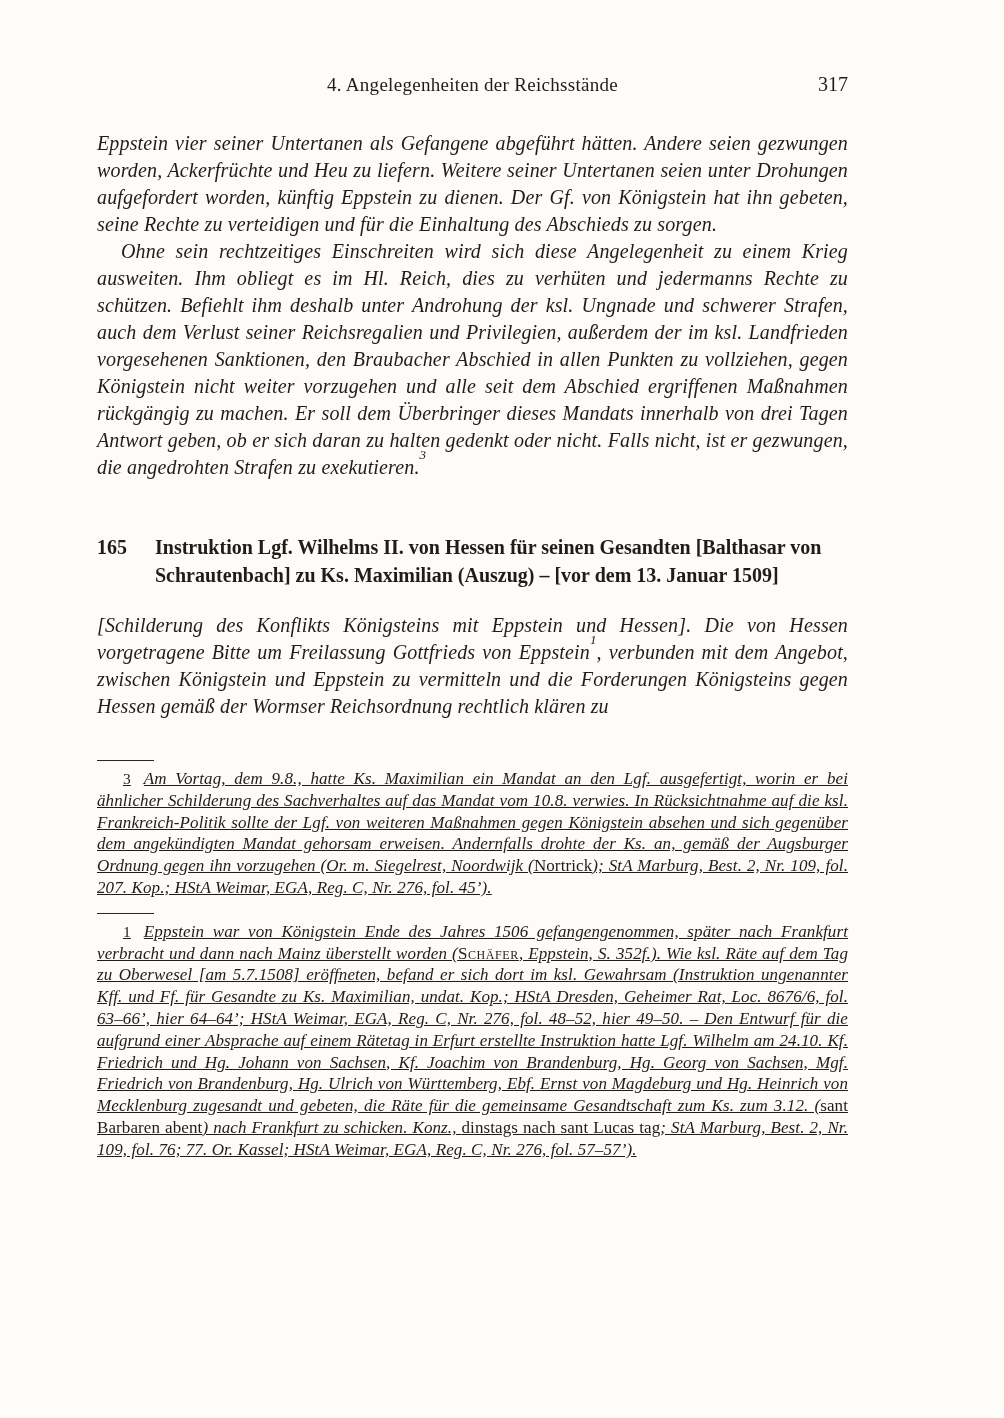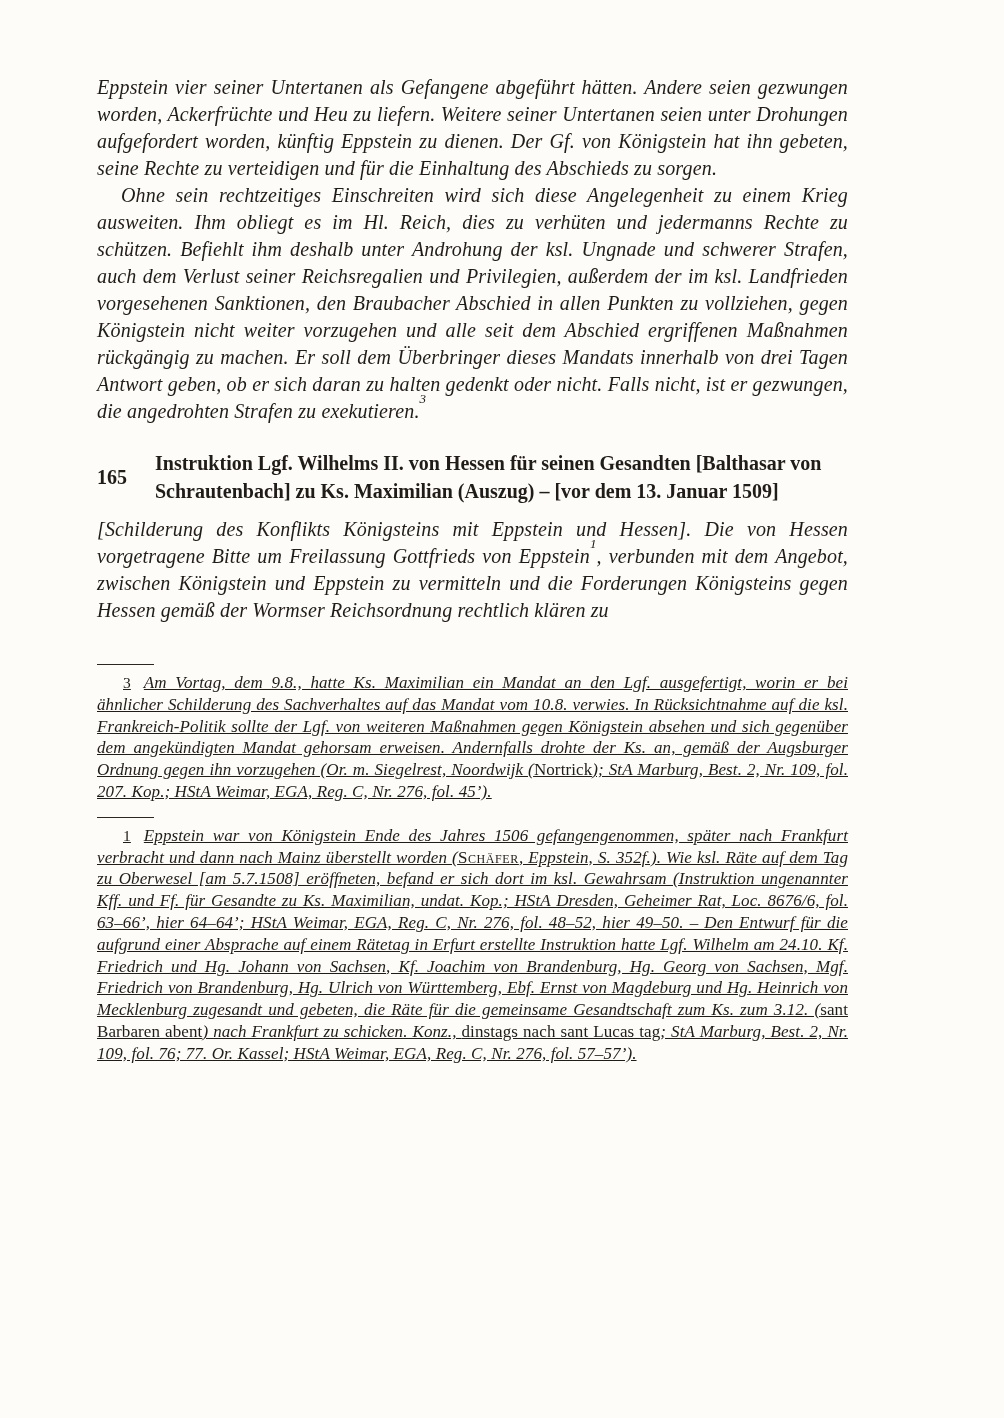--- a/index.html
+++ b/index.html
@@ -52,37 +52,36 @@
   .fnref {
     font-style: italic;
     font-size: 13px;
     position: relative;
     top: -7px;
     line-height: 0;
   }
   
   .entry-heading {
     display: flex;
-    margin-top: 24px;
+    margin-top: 52px;
     font-weight: bold;
     font-size: 20px;
     line-height: 28px;
-    align-items: center;
   }
   .entry-number { width: 58px; flex-shrink: 0; }
   .entry-title { flex: 1; text-align: left; }
   .entry-source {
     margin-left: 58px;
     margin-top: 9px;
     font-style: italic;
     font-size: 19px;
     line-height: 25px;
   }
   .entry-para {
-    margin-top: 11px;
+    margin-top: 23px;
     font-style: italic;
     font-size: 20px;
     line-height: 27px;
     text-align: justify;
     letter-spacing: 0.15px;
   }
   
   .footnote-area { margin-top: 40px; }
   .footnote-block { margin-top: 14px; }
   .footnote-block:first-child { margin-top: 0; }
@@ -111,20 +110,24 @@
     font-variant: small-caps;
     letter-spacing: 0.6px;
   }
 </style>
 </head>
 <body>
 
 <div class="page">
   <div class="content">
 
+    <div class="running-head">
+      <div class="head-title">4. Angelegenheiten der Reichsstände</div>
+      <div class="page-number">317</div>
+    </div>
 
     <p class="body-para"><span>Eppstein vier seiner Untertanen als Gefangene abgeführt hätten. Andere seien gezwungen worden, Ackerfrüchte und Heu zu liefern. Weitere seiner Untertanen seien unter Drohungen aufgefordert worden, künftig Eppstein zu dienen. Der Gf. von Königstein hat ihn gebeten, seine Rechte zu verteidigen und für die Einhaltung des Abschieds zu sorgen.</span></p>
     <p class="body-para first-indent"><span>Ohne sein rechtzeitiges Einschreiten wird sich diese Angelegenheit zu einem Krieg ausweiten. Ihm obliegt es im Hl. Reich, dies zu verhüten und jedermanns Rechte zu schützen. Befiehlt ihm deshalb unter Androhung der ksl. Ungnade und schwerer Strafen, auch dem Verlust seiner Reichsregalien und Privilegien, außerdem der im ksl. Landfrieden vorgesehenen Sanktionen, den Braubacher Abschied in allen Punkten zu vollziehen, gegen Königstein nicht weiter vorzugehen und alle seit dem Abschied ergriffenen Maßnahmen rückgängig zu machen. Er soll dem Überbringer dieses Mandats innerhalb von drei Tagen Antwort geben, ob er sich daran zu halten gedenkt oder nicht. Falls nicht, ist er gezwungen, die angedrohten Strafen zu exekutieren.</span><sup class="fnref">3</sup></p>
 
     <div class="entry-heading">
       <div class="entry-number">165</div>
       <div class="entry-title">Instruktion Lgf. Wilhelms II. von Hessen für seinen Gesandten [Balthasar von Schrautenbach] zu Ks. Maximilian (Auszug) – [vor dem 13. Januar 1509]</div>
     </div>
     <p class="entry-para"><span>[Schilderung des Konflikts Königsteins mit Eppstein und Hessen]. Die von Hessen vorgetragene Bitte um Freilassung Gottfrieds von Eppstein</span><sup class="fnref">1</sup><span>, verbunden mit dem Angebot, zwischen Königstein und Eppstein zu vermitteln und die Forderungen Königsteins gegen Hessen gemäß der Wormser Reichsordnung rechtlich klären zu</span></p>
 

